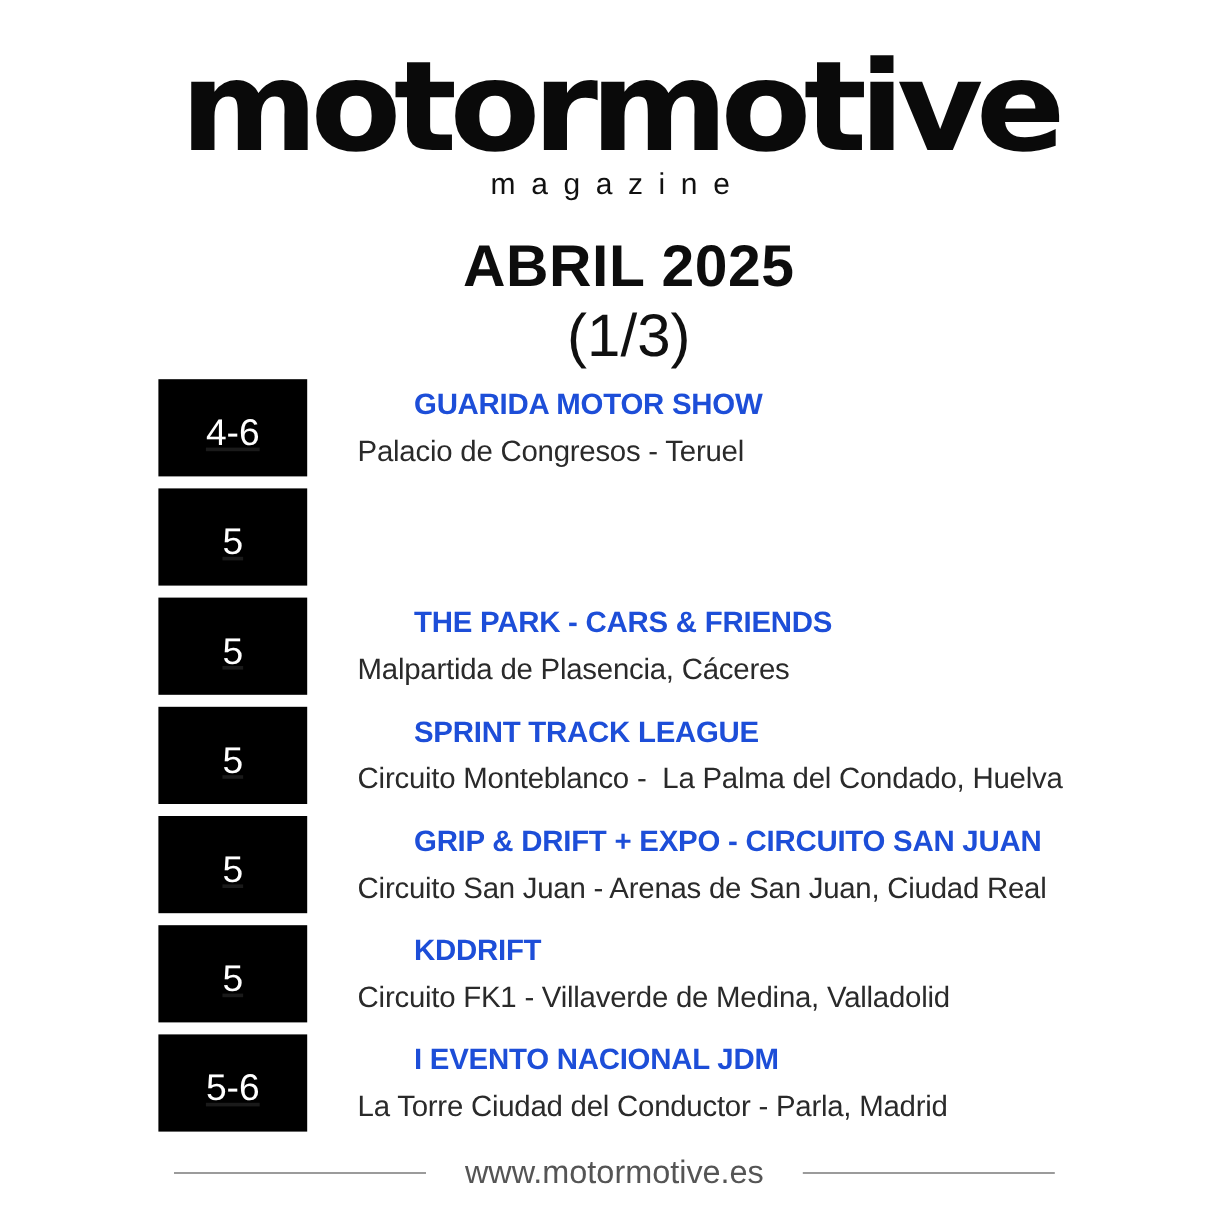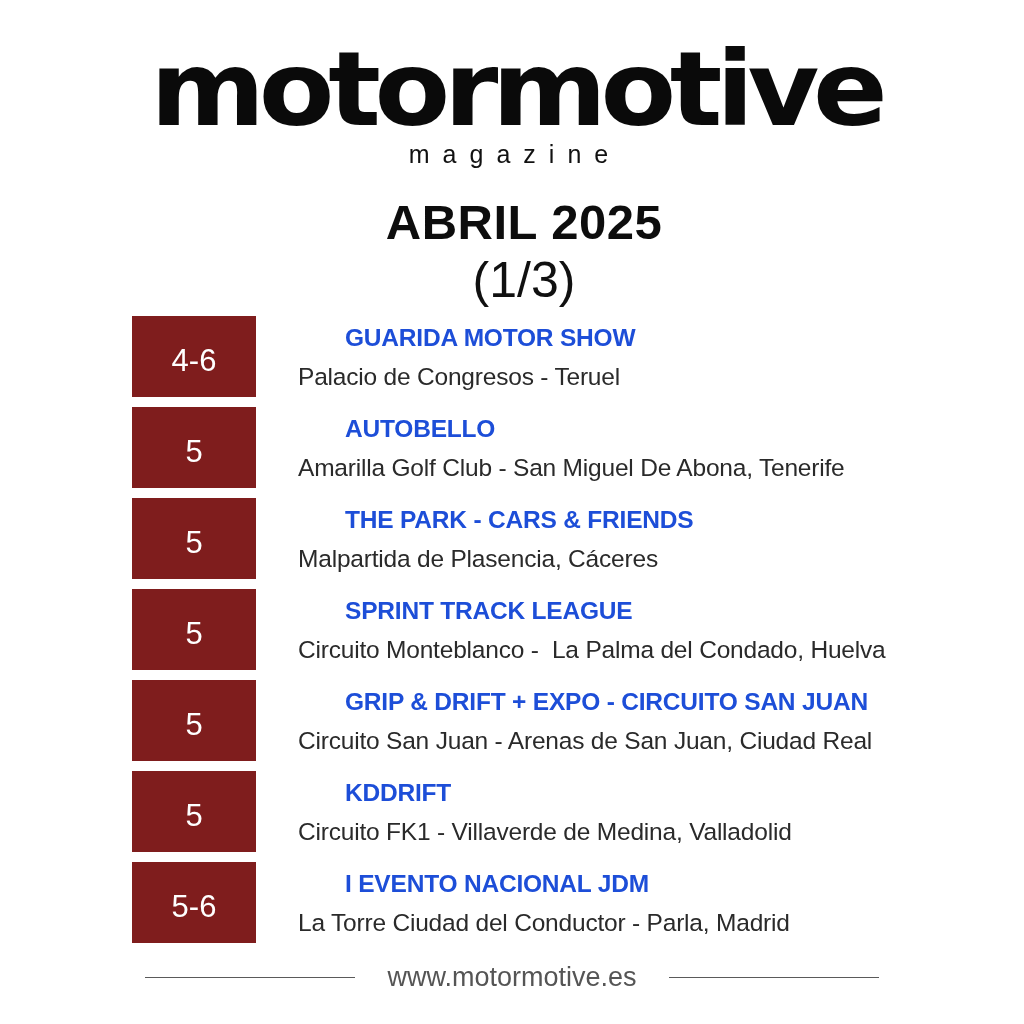--- a/index.html
+++ b/index.html
@@ -96,26 +96,27 @@
     position: relative;
     height: 81px;
     margin-bottom: 10px;
   }
   .date-badge {
     position: absolute;
     left: 0;
     top: 0;
     width: 124px;
     height: 81px;
-    background: #7f1d1d;
+    background: #000000;
     display: flex;
     align-items: center;
     justify-content: center;
     box-sizing: border-box;
     padding-top: 8px;
+    text-decoration: underline;
   }
   .date-badge-text {
     font-family: "Liberation Sans", sans-serif;
     font-size: 31px;
     font-weight: normal;
     color: #ffffff;
     letter-spacing: 0px;
     line-height: 1;
   }
   .event-text {
@@ -194,24 +195,20 @@
         </div>
         <div class="event-text">
           <div class="event-title">GUARIDA MOTOR SHOW</div>
           <div class="event-venue">Palacio de Congresos - Teruel</div>
         </div>
       </div>
       <div class="event-row">
         <div class="date-badge">
           <span class="date-badge-text">5</span>
         </div>
-        <div class="event-text">
-          <div class="event-title">AUTOBELLO</div>
-          <div class="event-venue">Amarilla Golf Club - San Miguel De Abona, Tenerife</div>
-        </div>
       </div>
       <div class="event-row">
         <div class="date-badge">
           <span class="date-badge-text">5</span>
         </div>
         <div class="event-text">
           <div class="event-title">THE PARK - CARS &amp; FRIENDS</div>
           <div class="event-venue">Malpartida de Plasencia, Cáceres</div>
         </div>
       </div>

